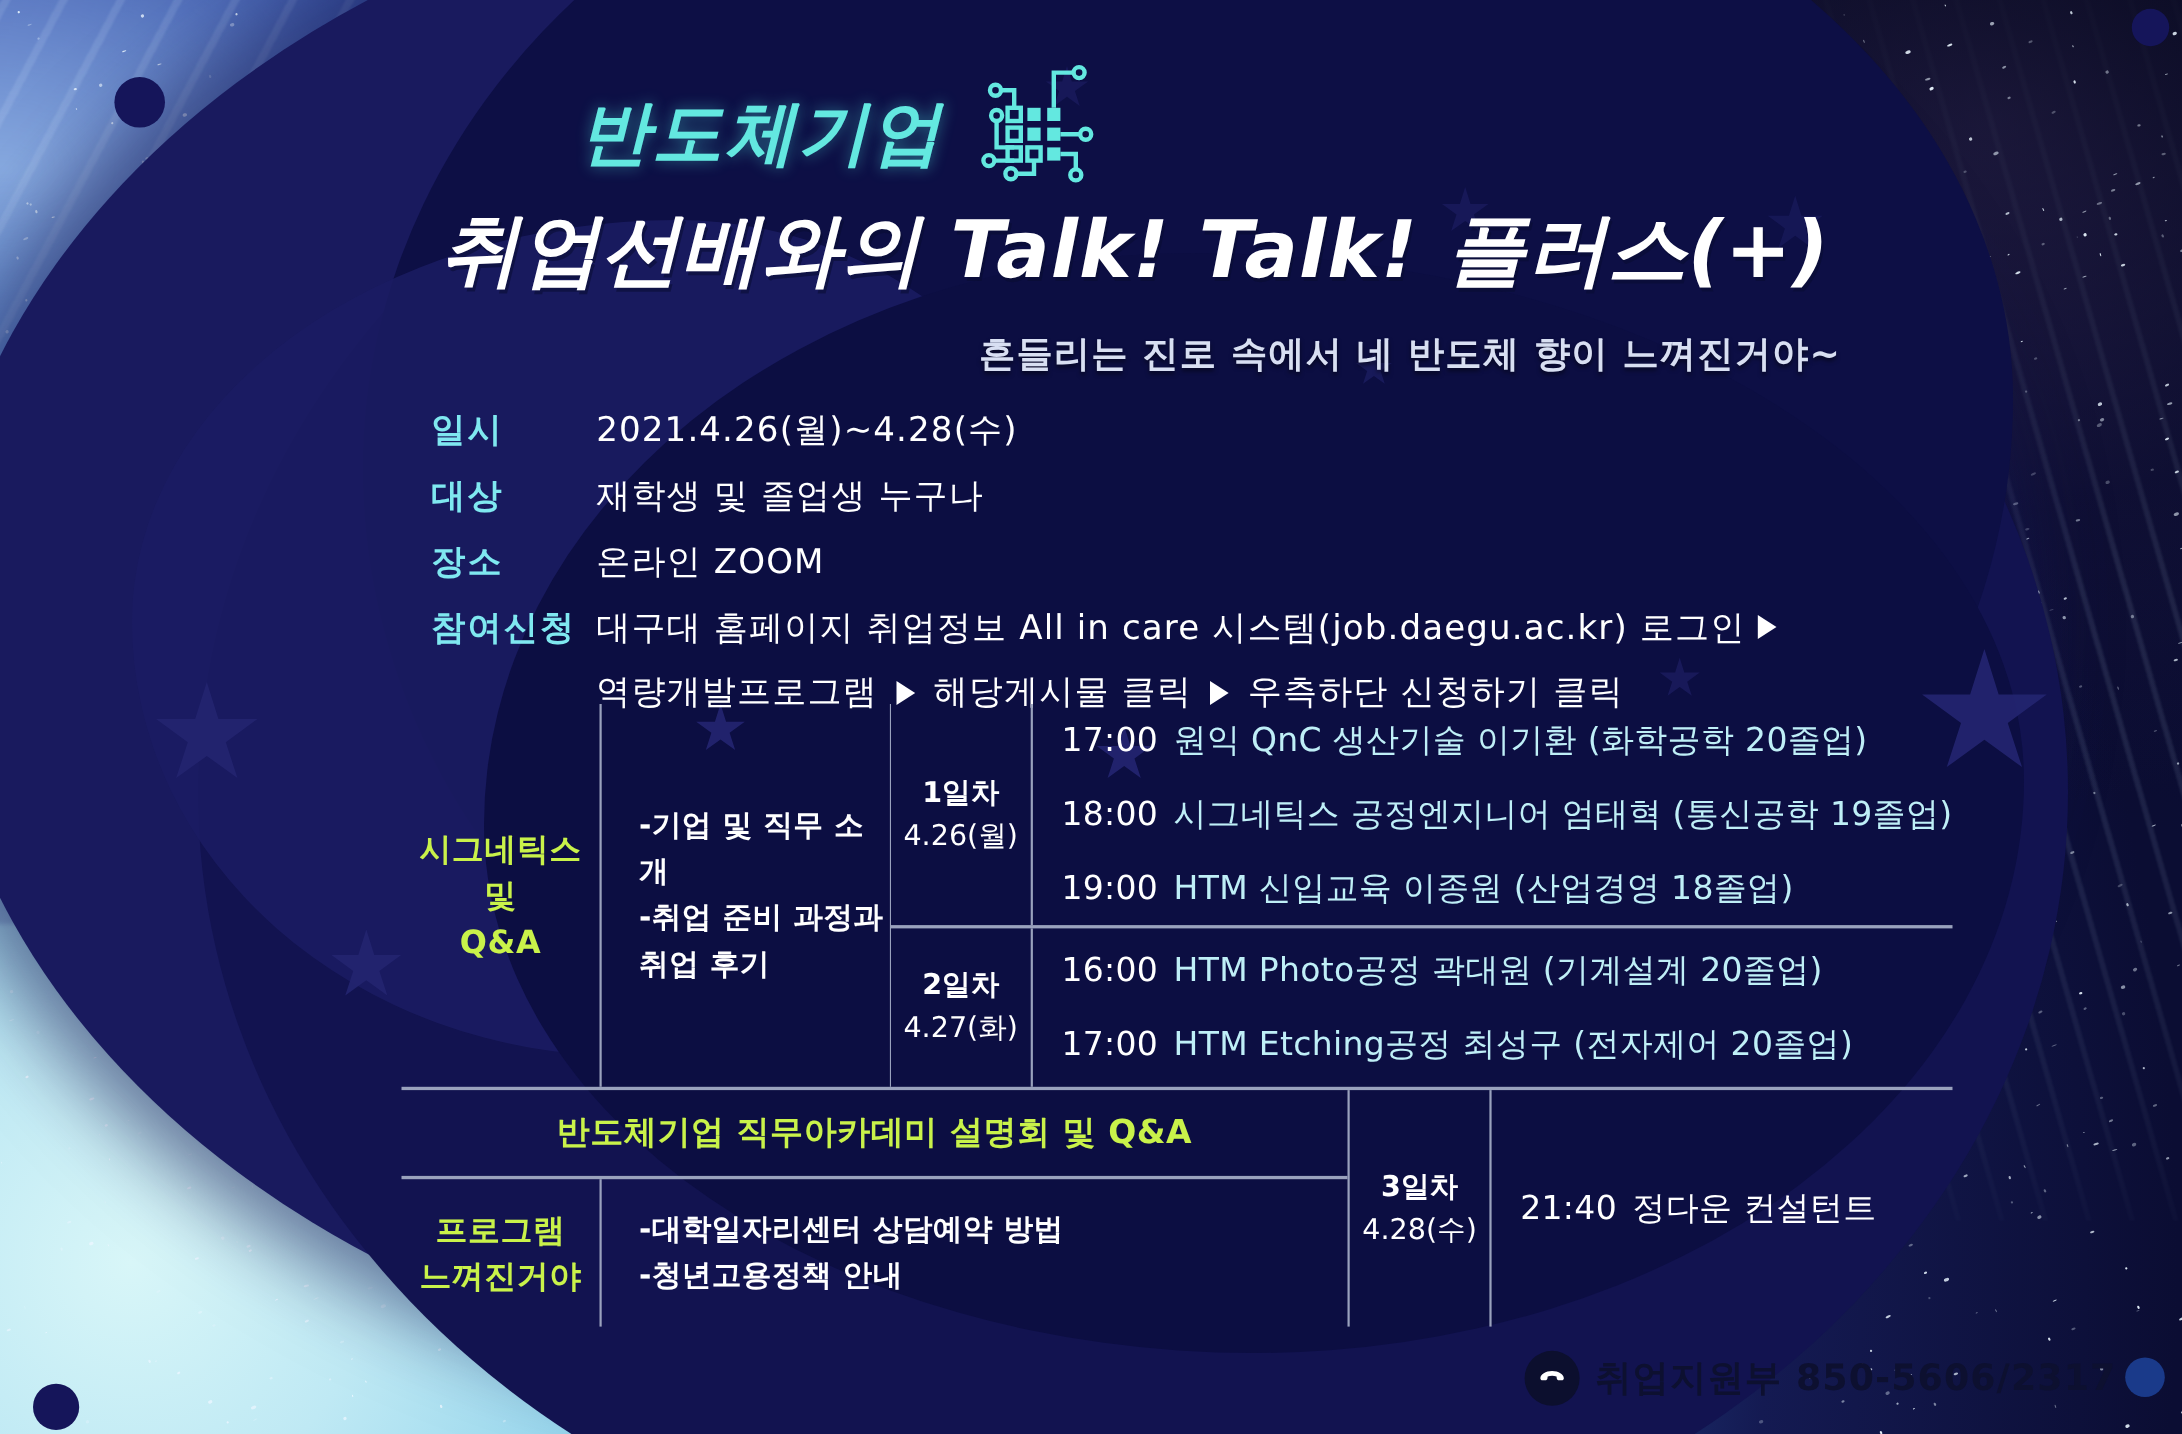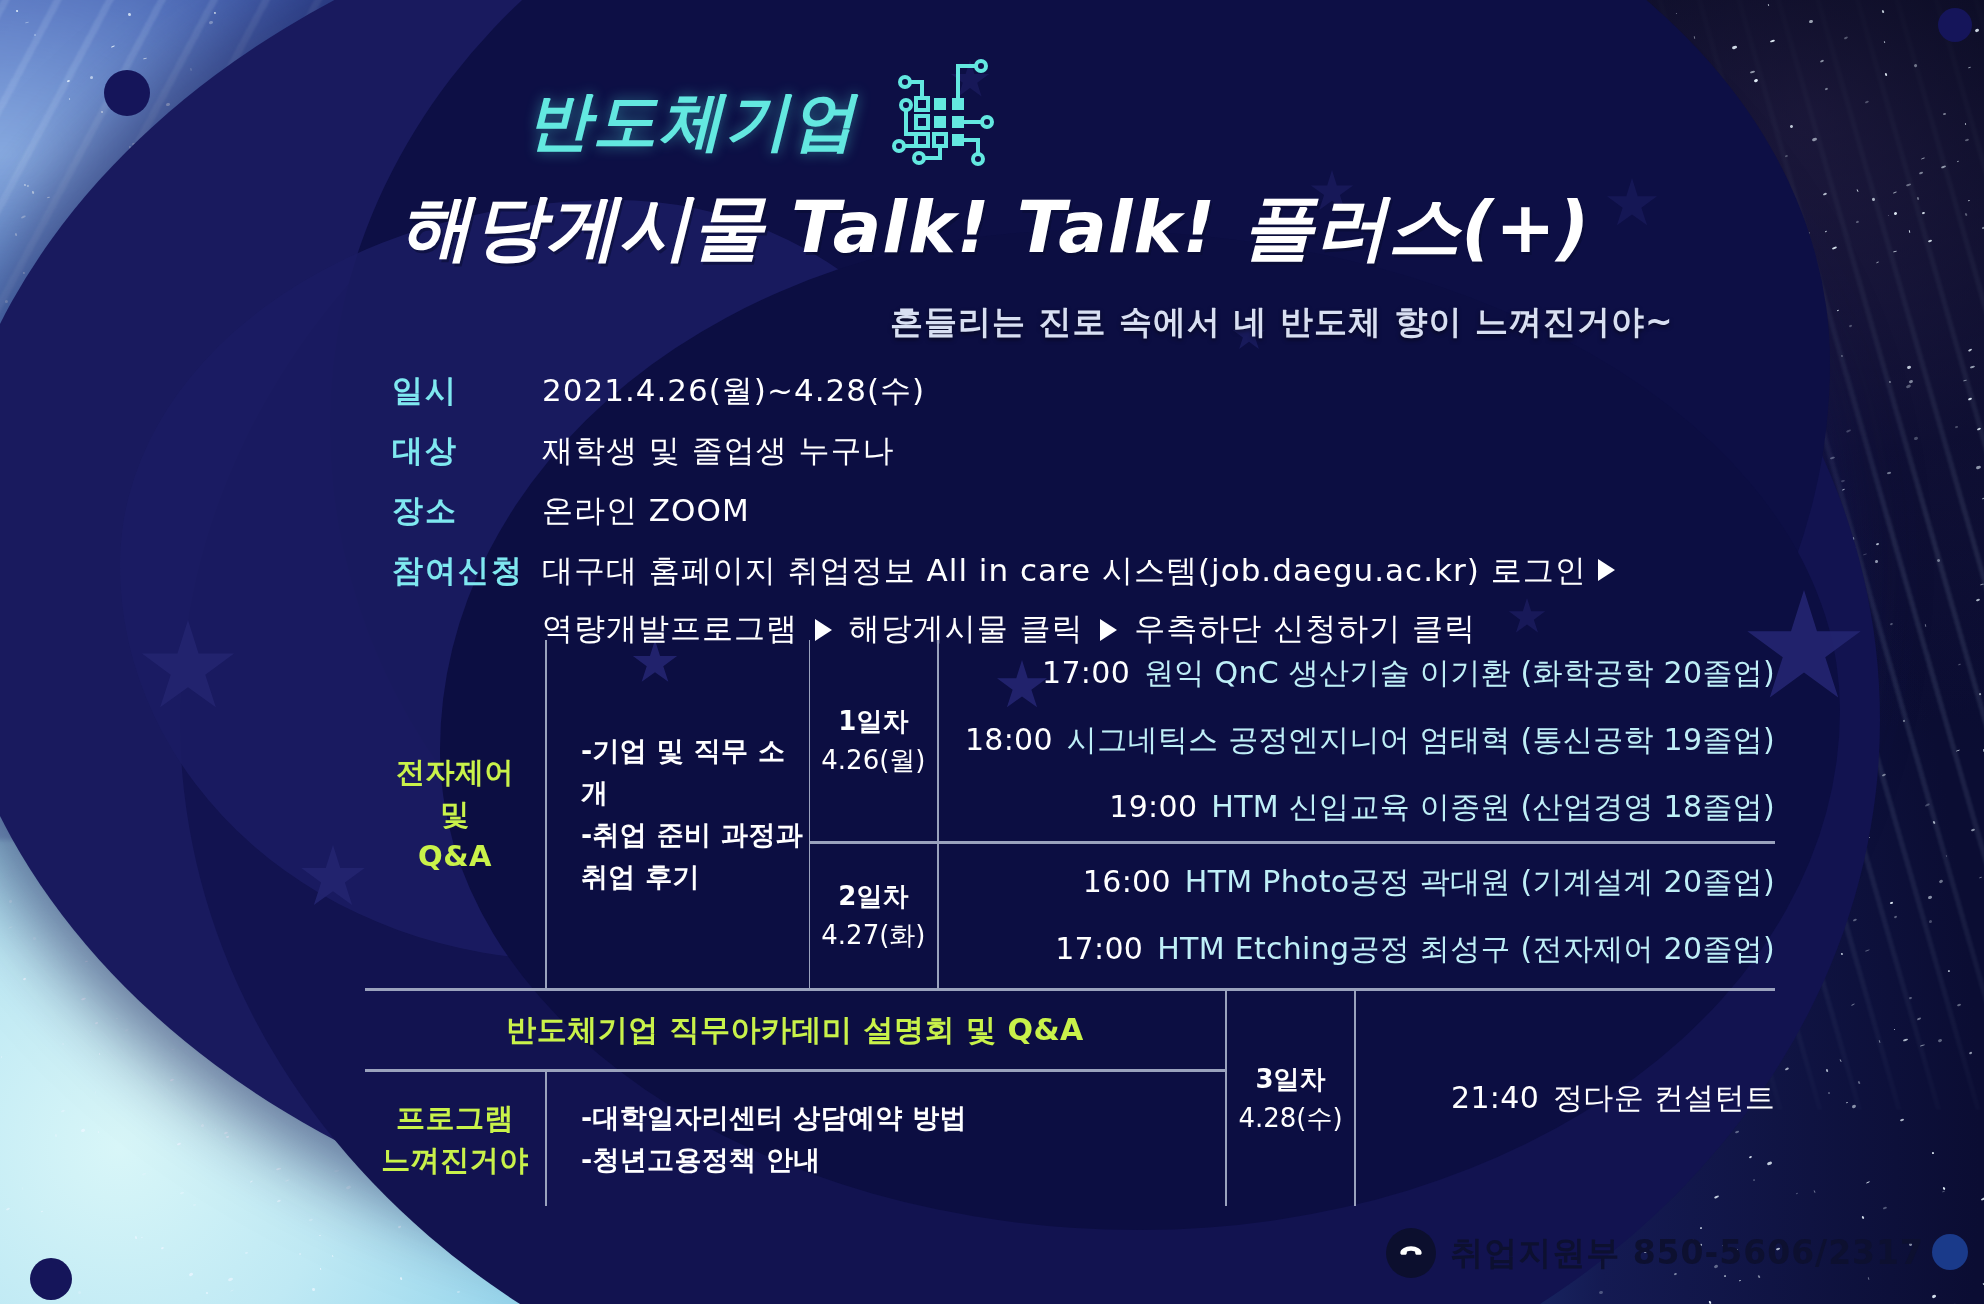--- a/index.html
+++ b/index.html
@@ -125,21 +125,21 @@
   
   .tbl{position:absolute;left:365px;top:640px;width:1410px;}
   .trow{display:flex;}
   .c-label{width:180px;display:flex;align-items:center;justify-content:center;text-align:center;
            color:#c9f24a;font-weight:bold;font-size:29px;line-height:1.45;letter-spacing:.5px;}
   .c-desc{flex:1;display:flex;align-items:center;color:#ffffff;font-weight:bold;font-size:27px;
           line-height:1.55;padding-left:34px;letter-spacing:.3px;}
   .c-day{width:127px;display:flex;align-items:center;justify-content:center;text-align:center;
          color:#ffffff;font-size:26px;line-height:1.5;}
   .c-day b{font-weight:bold;}
-  .c-sessions{flex:1;padding-left:26px;display:flex;flex-direction:column;justify-content:center;align-items:flex-end;}
+  .c-sessions{flex:1;padding-left:26px;display:flex;flex-direction:column;justify-content:center;}
   .sess{font-size:30px;color:#bfeff7;letter-spacing:.3px;white-space:nowrap;margin:13px 0;}
   .sess .t{color:#ffffff;margin-right:14px;}
 
   .vline{width:2px;background:#9aa2bd;}
   .hline{height:3px;background:#9aa2bd;}
 
   .blk-left{display:flex;width:860px;}
   .blk-right{display:flex;flex:1;}
 
   
@@ -628,21 +628,21 @@
           <circle cx="15" cy="98" r="5"></circle>
         <path d="M74 50 L74 18 L92 18"></path>
           <circle cx="97" cy="18" r="5"></circle>
         <path d="M80 74 L98 74"></path>
           <circle cx="103" cy="74" r="5"></circle>
         <path d="M80 92 L94 92 L94 106"></path>
           <circle cx="94" cy="111" r="5"></circle>
       </svg>
     </div>
 
-    <div class="title-main">해당게시물 Talk! Talk! 플러스(+)</div>
+    <div class="title-main">취업선배와의 Talk! Talk! 플러스(+)</div>
     <div class="subtitle">흔들리는 진로 속에서 네 반도체 향이 느껴진거야~</div>
 
     <div class="info">
       <div class="info-row">
         <span class="info-label">일시</span>
         <span class="info-val">2021.4.26(월)~4.28(수)</span>
       </div>
       <div class="info-row">
         <span class="info-label">대상</span>
         <span class="info-val">재학생 및 졸업생 누구나</span>
@@ -666,21 +666,21 @@
         <span>우측하단 신청하기 클릭</span>
       </div>
     </div>
 
     <div class="tbl">
 
       <div class="trow" style="height:348px;">
         <div class="blk-left">
           <div class="c-label">
             <span>
-              <span>전자제어</span><br>
+              <span>시그네틱스</span><br>
               <span>및</span><br>
               <span>Q&amp;A</span>
             </span>
           </div>
           <div class="vline"></div>
           <div class="c-desc">
             <span>
               <span>-기업 및 직무 소개</span><br>
               <span>-취업 준비 과정과 취업 후기</span>
             </span>

